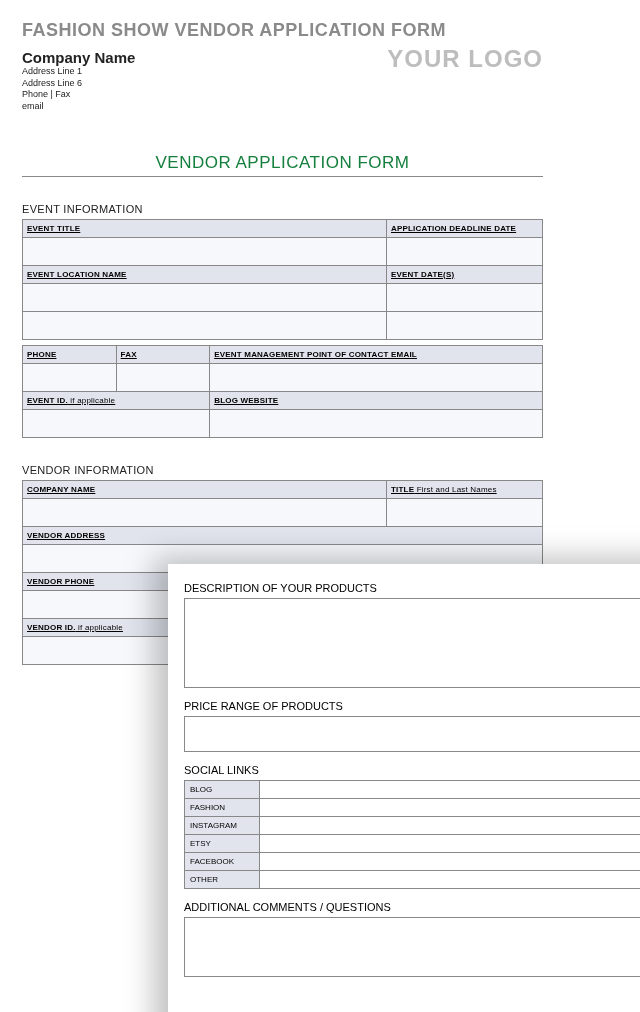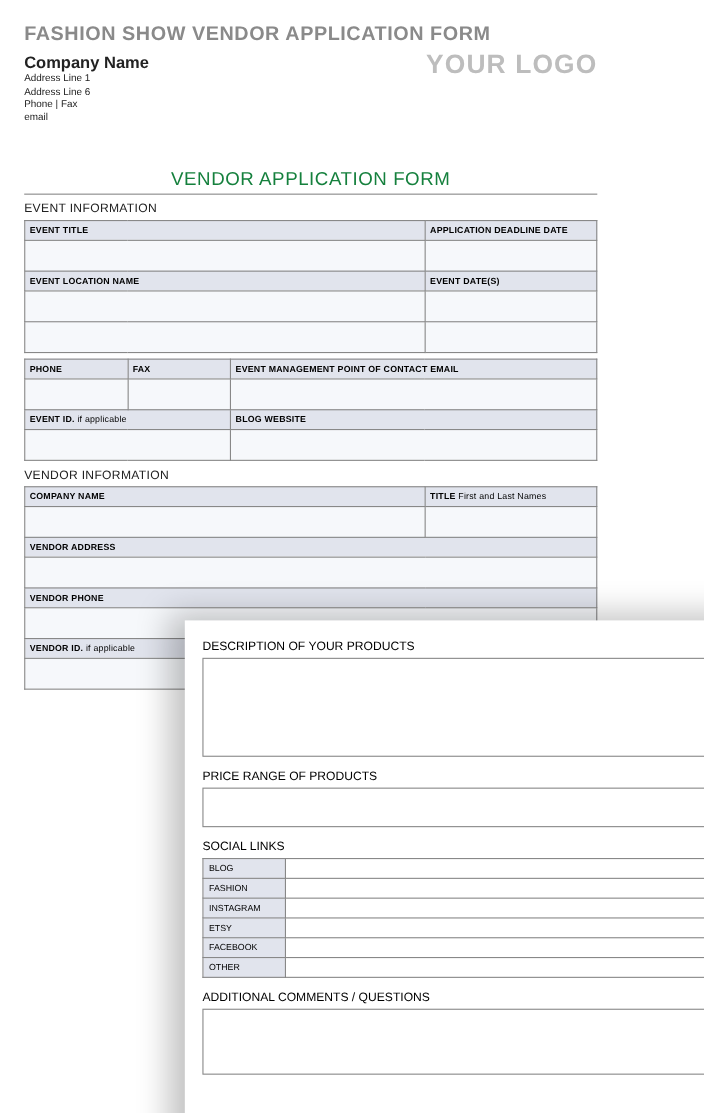--- a/index.html
+++ b/index.html
@@ -53,28 +53,29 @@
     font-size: 17px;
     color: #15803d;
     letter-spacing: 0.5px;
     margin-top: 40px;
     border-bottom: 1px solid #888;
     padding-bottom: 3px;
   }
   .section-title {
     font-size: 11px;
     color: #222;
-    margin-top: 7px;
+    margin-top: 26px;
     margin-bottom: 4px;
     letter-spacing: 0.3px;
   }
   table.form-table {
     width: 100%;
     border-collapse: collapse;
     table-layout: fixed;
+    text-decoration: underline;
   }
   table.form-table th {
     background: #e1e4ed;
     border: 1px solid #888;
     font-size: 8px;
     font-weight: bold;
     text-align: left;
     padding: 4px 4px;
     color: #000;
     letter-spacing: 0.2px;

